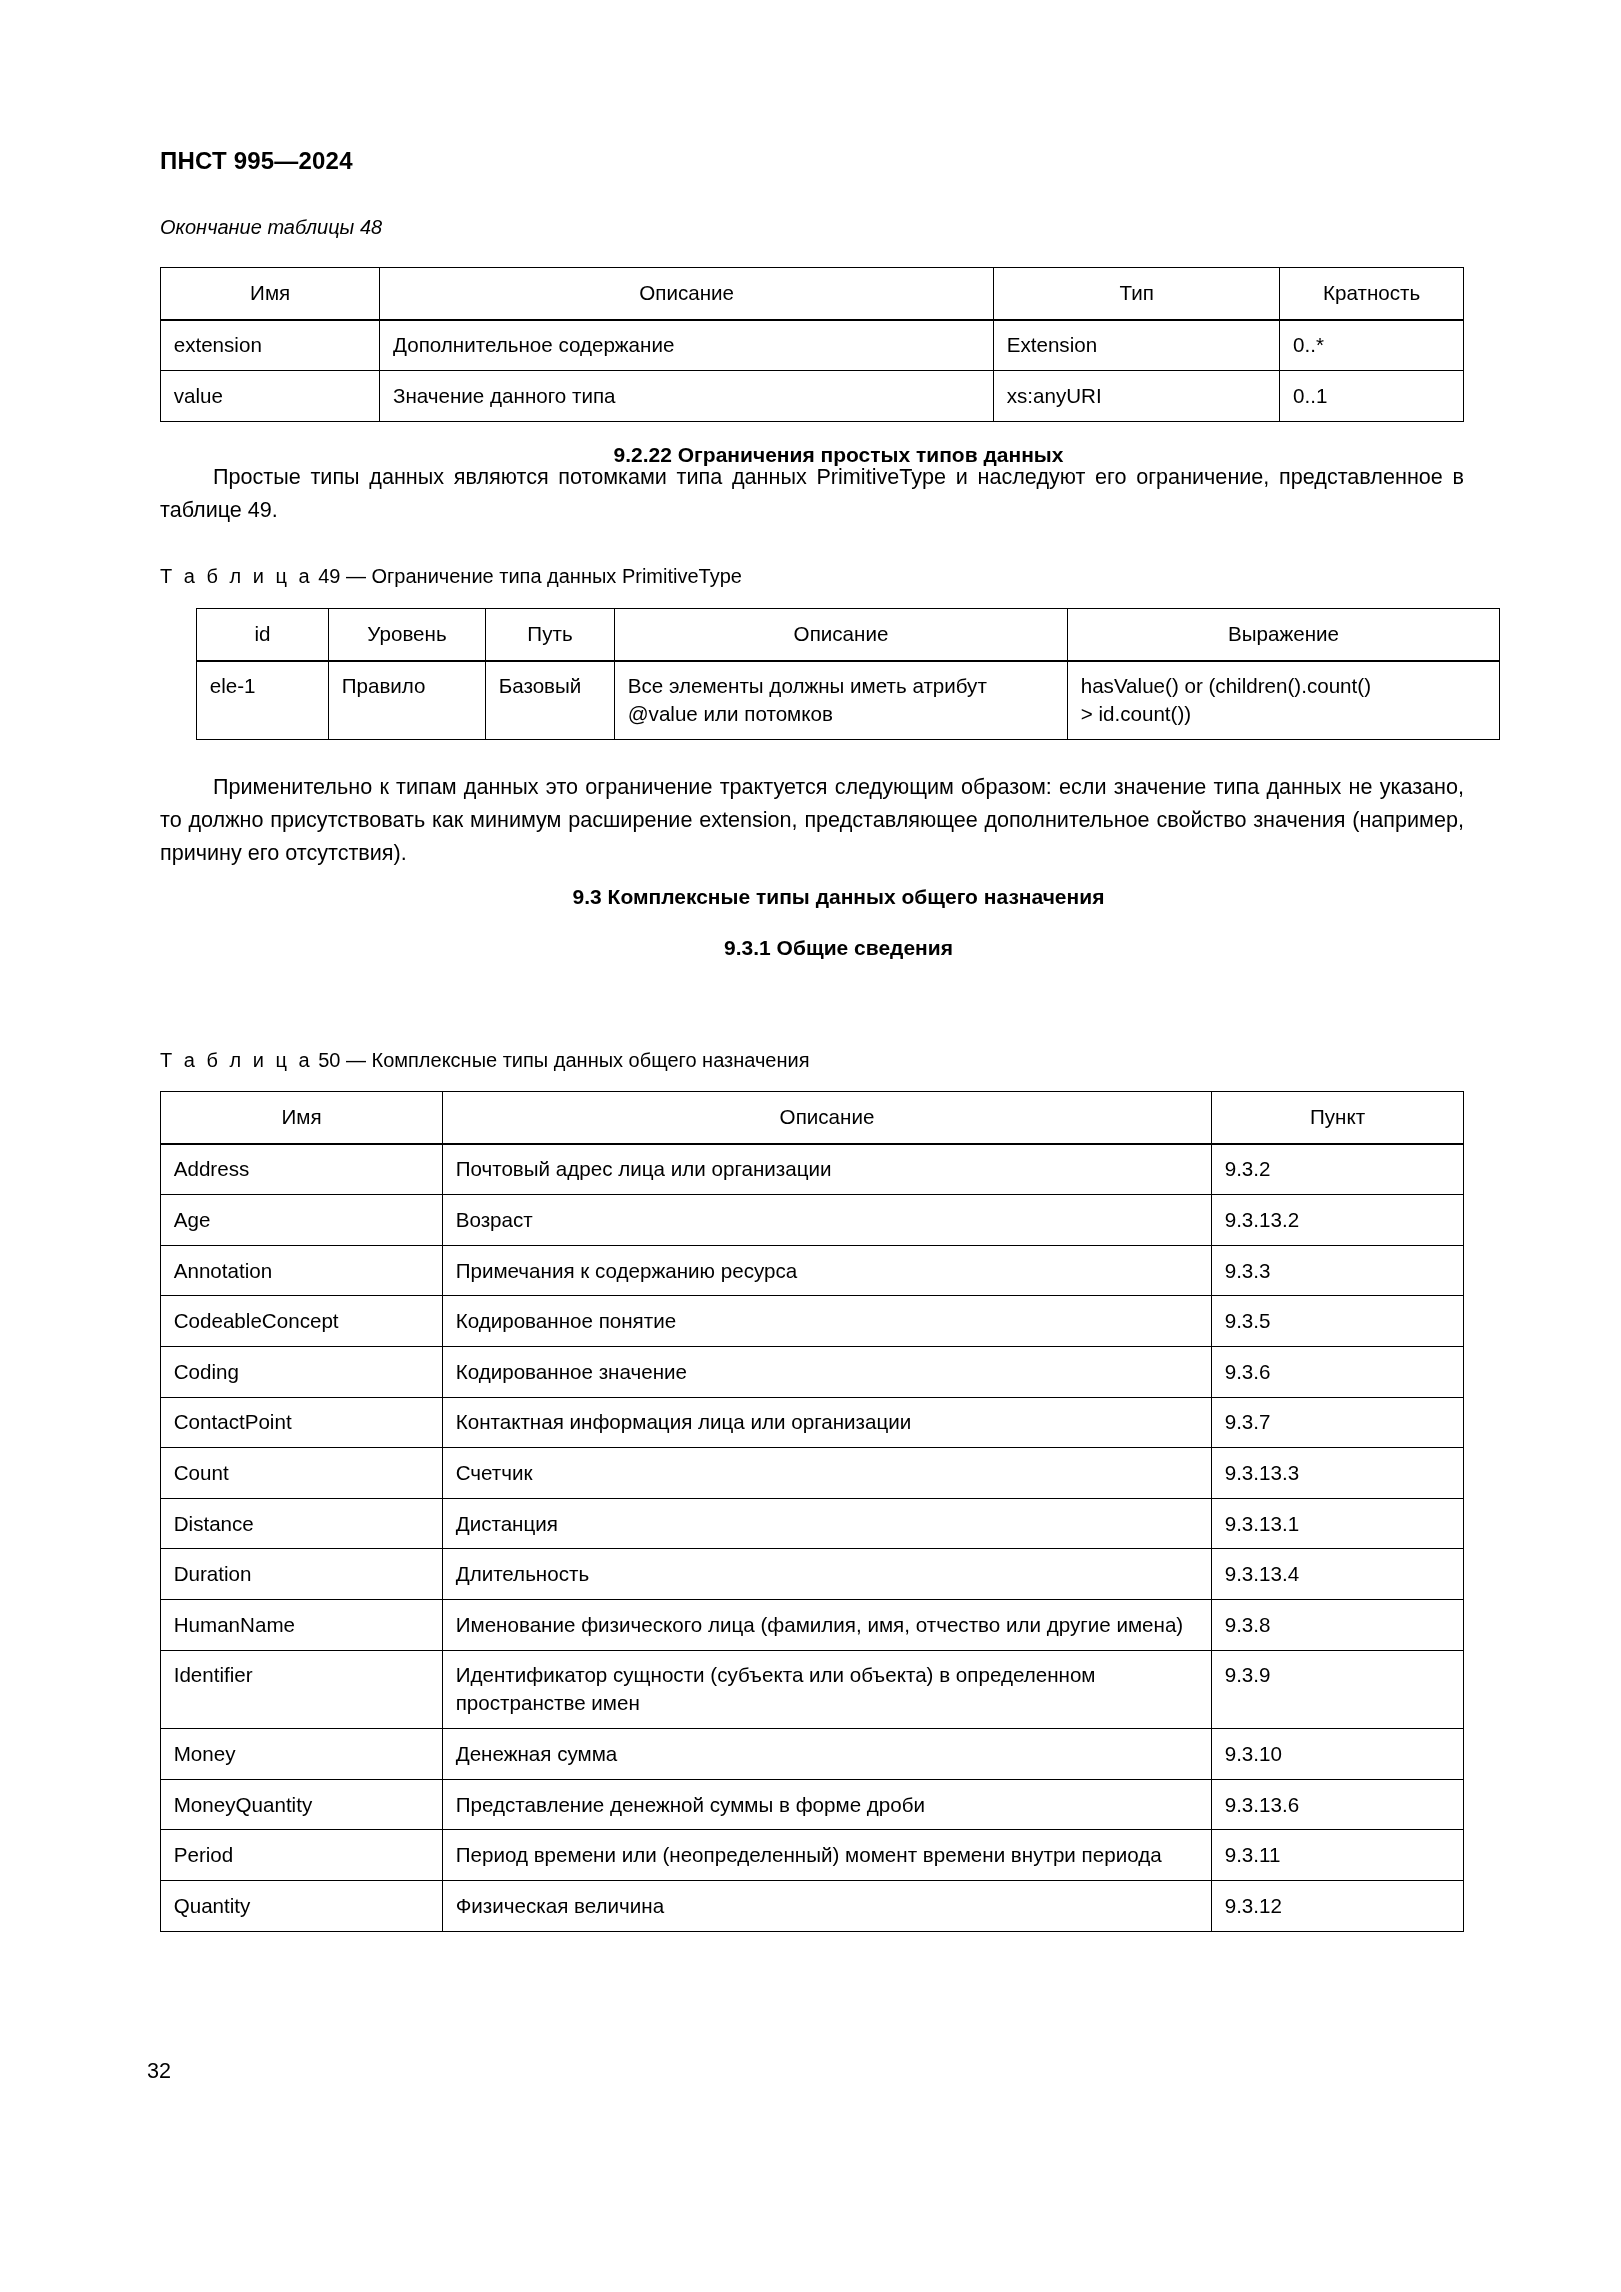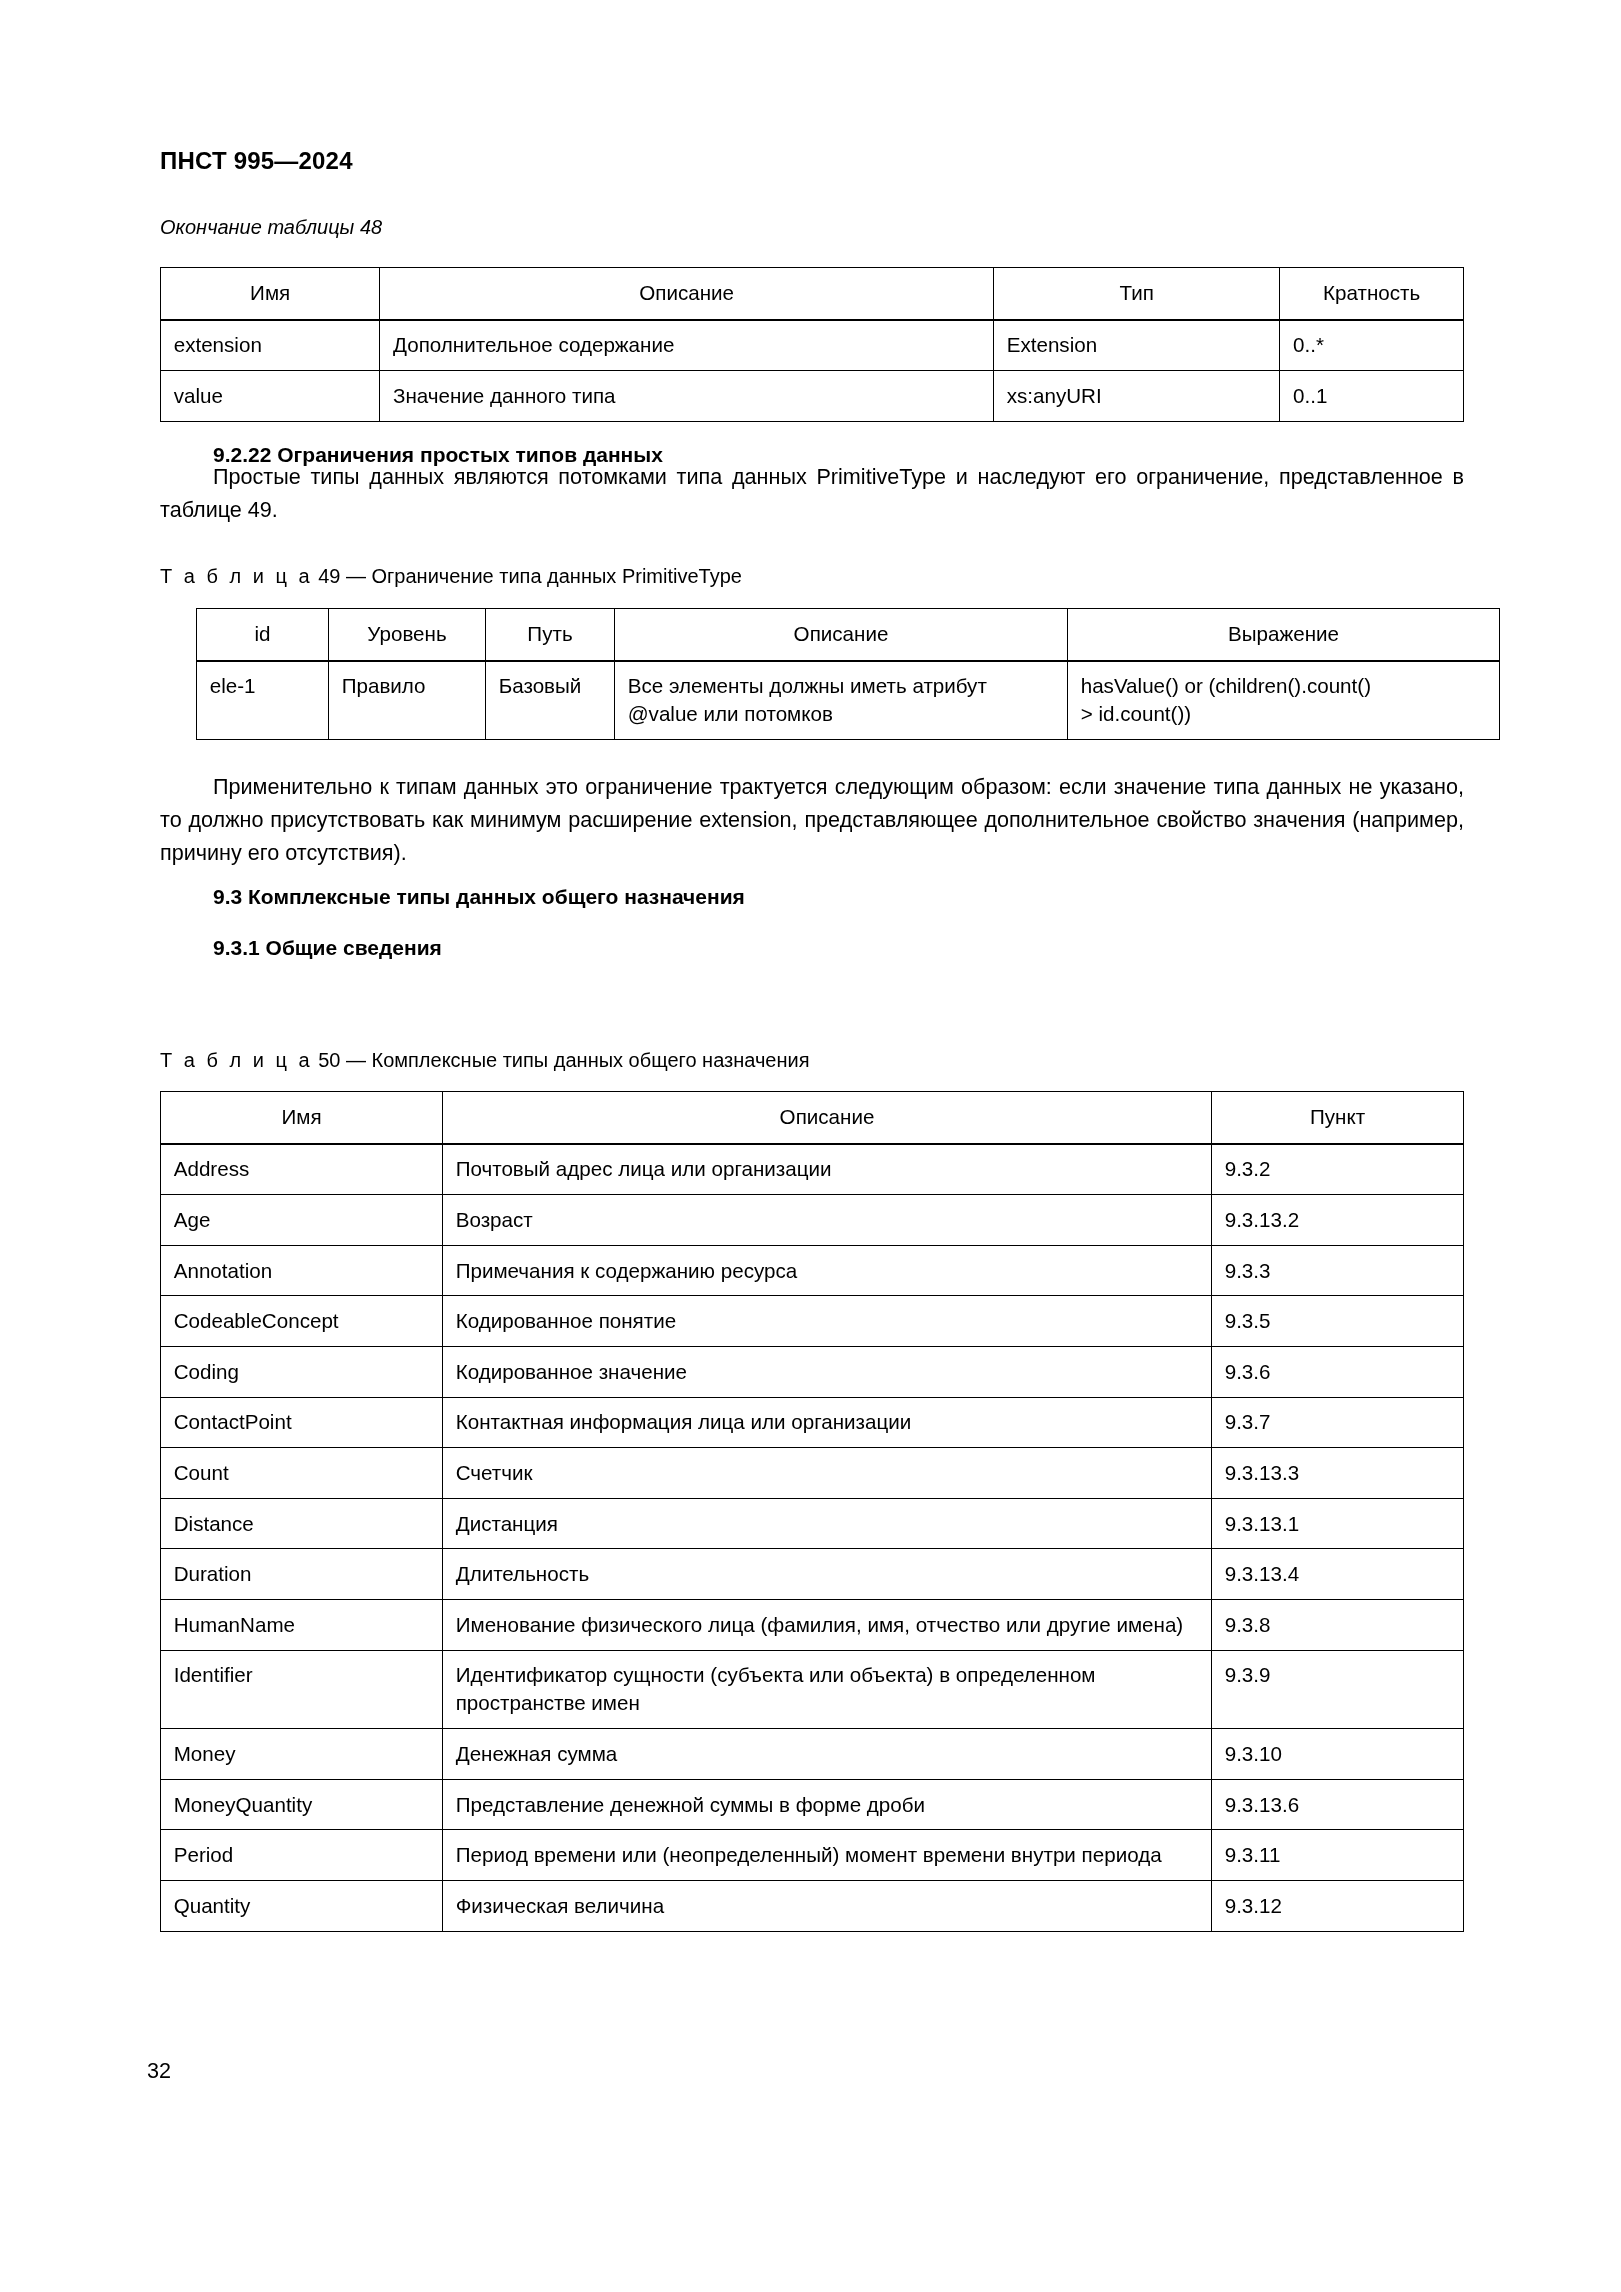--- a/index.html
+++ b/index.html
@@ -50,20 +50,21 @@
     font-size: 20px;
     white-space: nowrap;
   }
   .tbl-caption .spaced {
     letter-spacing: 3px;
   }
   .heading {
     font-size: 21px;
     font-weight: bold;
     text-indent: 53px;
+    text-align: center;
   }
   .para {
     font-size: 21.6px;
     line-height: 33px;
     text-align: justify;
     text-indent: 53px;
     hyphens: manual;
   }
 
   

